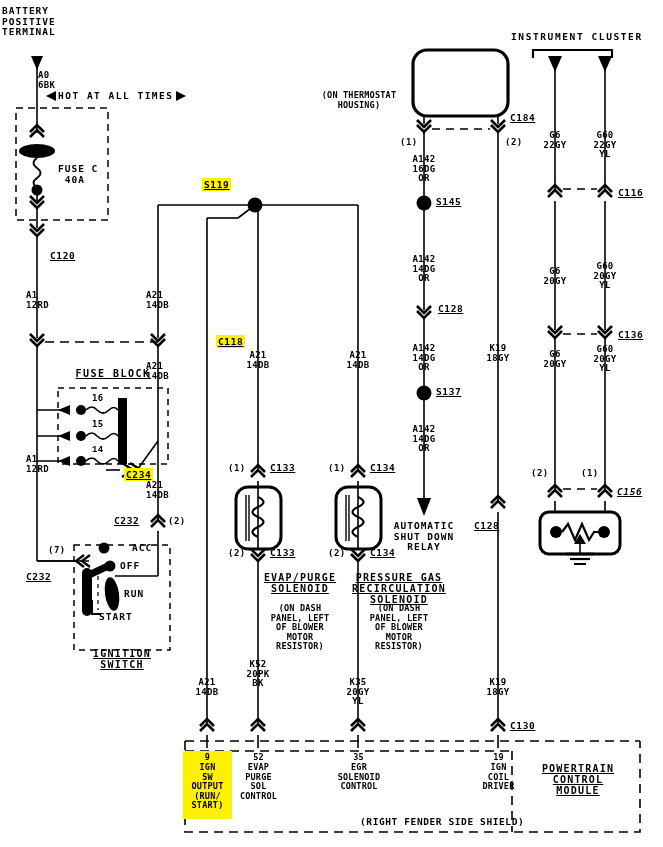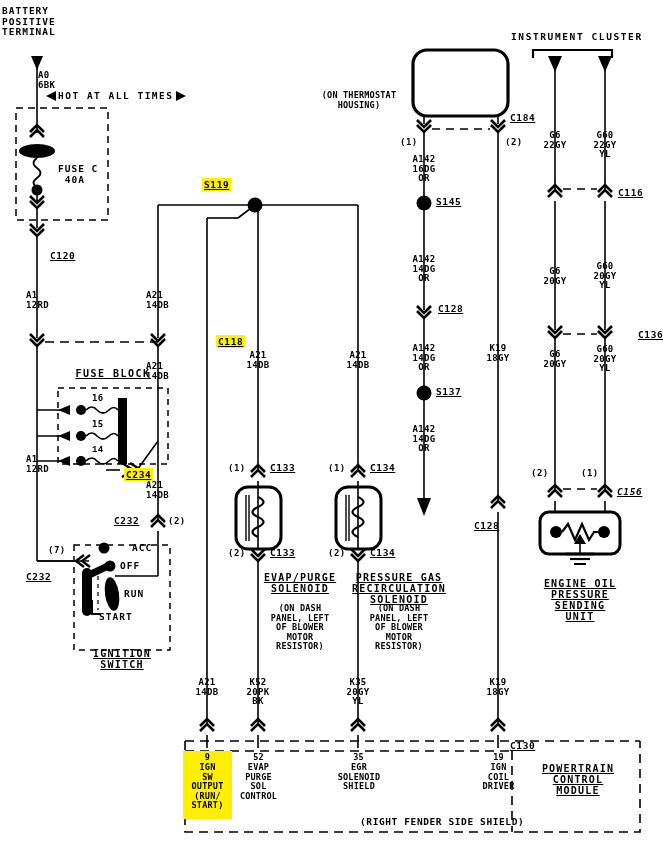--- a/index.html
+++ b/index.html
@@ -291,39 +291,42 @@
 14DG
 OR</div>
 <div class="lbl conn" style="left:438px;top:304px;">C128</div>
 <div class="lbl wire ctr" style="left:424px;top:344px;">A142
 14DG
 OR</div>
 <div class="lbl conn" style="left:436px;top:387px;">S137</div>
 <div class="lbl wire ctr" style="left:424px;top:425px;">A142
 14DG
 OR</div>
+<div class="lbl ttl2 ctr" style="left:424px;top:521px;width:105px;">AUTOMATIC
+SHUT DOWN
+RELAY</div>
 
 <div class="lbl wire ctr" style="left:498px;top:344px;">K19
 18GY</div>
 <div class="lbl conn" style="left:474px;top:521px;">C128</div>
 <div class="lbl wire ctr" style="left:498px;top:678px;">K19
 18GY</div>
 
 <div class="lbl paren" style="left:228px;top:463px;">(1)</div>
 <div class="lbl conn" style="left:270px;top:463px;">C133</div>
 <div class="lbl paren" style="left:228px;top:548px;">(2)</div>
 <div class="lbl conn" style="left:270px;top:548px;">C133</div>
 <div class="lbl ttl ctr" style="left:300px;top:572px;width:106px;">EVAP/PURGE
 SOLENOID</div>
 <div class="lbl note ctr" style="left:300px;top:604px;width:104px;">(ON DASH
 PANEL, LEFT
 OF BLOWER
 MOTOR
 RESISTOR)</div>
-<div class="lbl wire ctr" style="left:258px;top:678px;">K52
+<div class="lbl wire ctr" style="left:258px;top:660px;">K52
 20PK
 BK</div>
 
 <div class="lbl paren" style="left:328px;top:463px;">(1)</div>
 <div class="lbl conn" style="left:370px;top:463px;">C134</div>
 <div class="lbl paren" style="left:328px;top:548px;">(2)</div>
 <div class="lbl conn" style="left:370px;top:548px;">C134</div>
 <div class="lbl ttl ctr" style="left:399px;top:572px;width:118px;">PRESSURE GAS
 RECIRCULATION
 SOLENOID</div>
@@ -341,57 +344,53 @@
 22GY</div>
 <div class="lbl wire ctr" style="left:605px;top:131px;">G60
 22GY
 YL</div>
 <div class="lbl conn" style="left:618px;top:188px;">C116</div>
 <div class="lbl wire ctr" style="left:555px;top:267px;">G6
 20GY</div>
 <div class="lbl wire ctr" style="left:605px;top:262px;">G60
 20GY
 YL</div>
-<div class="lbl conn" style="left:618px;top:330px;margin-left:20px;">C136</div>
+<div class="lbl conn" style="left:618px;top:330px;">C136</div>
 <div class="lbl wire ctr" style="left:555px;top:350px;">G6
 20GY</div>
 <div class="lbl wire ctr" style="left:605px;top:345px;">G60
 20GY
 YL</div>
 
 <div class="lbl paren" style="left:531px;top:468px;">(2)</div>
 <div class="lbl paren" style="left:581px;top:468px;">(1)</div>
 <div class="lbl conn" style="left:617px;top:487px;font-style:italic;">C156</div>
-<div class="lbl ttl ctr" style="left:580px;top:578px;width:112px;">ENGINE OIL
-PRESSURE
-SENDING
-UNIT</div>
 
 <div class="lbl wire ctr" style="left:207px;top:678px;">A21
 14DB</div>
-<div class="lbl conn" style="left:510px;top:721px;margin-top:20px;">C130</div>
+<div class="lbl conn" style="left:510px;top:721px;">C130</div>
 
 <div style="position:absolute;left:183px;top:751px;width:49px;height:68px;background:#ffef00;"></div>
 <div class="lbl pin" style="left:183px;top:753px;width:49px;">9</div>
 <div class="lbl pin" style="left:181px;top:763px;width:53px;">IGN
 SW
 OUTPUT
 (RUN/
 START)</div>
 
 <div class="lbl pin" style="left:234px;top:753px;width:49px;">52</div>
 <div class="lbl pin" style="left:232px;top:763px;width:53px;">EVAP
 PURGE
 SOL
 CONTROL</div>
 
 <div class="lbl pin" style="left:334px;top:753px;width:49px;">35</div>
 <div class="lbl pin" style="left:315px;top:763px;width:88px;">EGR
 SOLENOID
-SHIELD</div>
+CONTROL</div>
 
 <div class="lbl pin" style="left:474px;top:753px;width:49px;">19</div>
 <div class="lbl pin" style="left:472px;top:763px;width:53px;">IGN
 COIL
 DRIVER</div>
 
 <div class="lbl ttl ctr" style="left:578px;top:763px;width:118px;">POWERTRAIN
 CONTROL
 MODULE</div>
 <div class="lbl ttl2" style="left:360px;top:817px;letter-spacing:0.6px;">(RIGHT FENDER SIDE SHIELD)</div>

